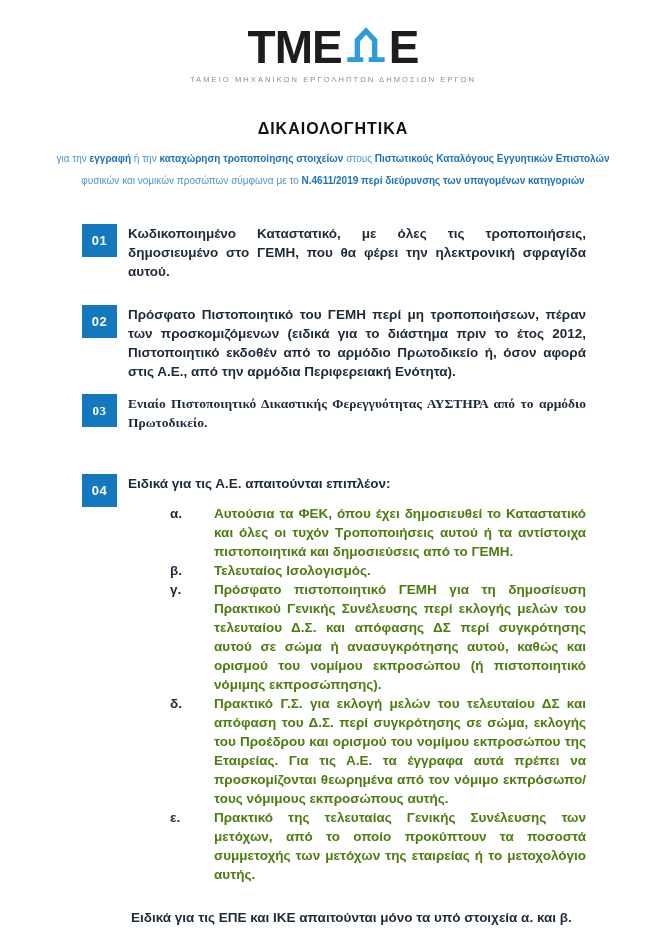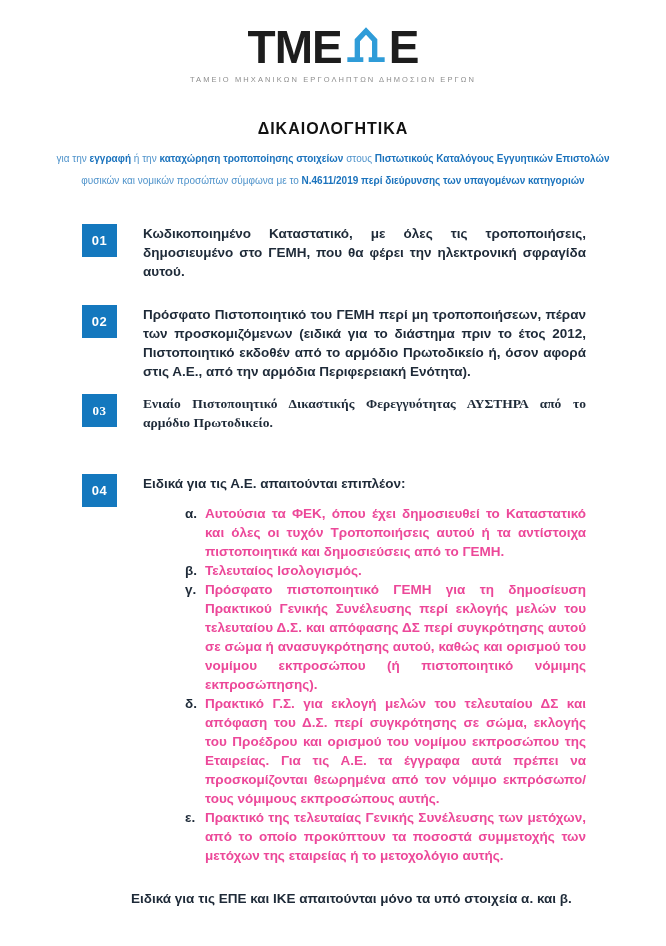--- a/index.html
+++ b/index.html
@@ -27,21 +27,21 @@
     letter-spacing:1px; color:#111111;
   }
   
   .subtitle {
     margin:10px auto 0 auto; max-width:560px; text-align:center;
     font-size:10px; line-height:22px; color:#4f93cb; font-weight:400;
   }
   .subtitle .seg-bold { color:#1b73bd; font-weight:700; }
   
   .items { margin:32px 80px 0 82px; }
-  .item { display:flex; gap:26px; margin-bottom:24px; }
+  .item { display:flex; gap:11px; margin-bottom:24px; }
   .item.tight { margin-bottom:13px; }
   .item.wide-gap { margin-bottom:42px;font-family:Liberation Serif, serif; }
   .badge {
     flex:0 0 35px; height:33px; background:#1478be; color:#ffffff;
     font-size:13px; font-weight:700; display:flex; align-items:center;
     justify-content:center; letter-spacing:0.5px;
   }
   .item-body { flex:1; }
   .item-text {
     font-size:13.5px; line-height:19px; font-weight:700; color:#1e2a38;
@@ -49,21 +49,21 @@
   }
   
   .sub-list { list-style:none; margin-top:11px; padding-left:42px; }
   .sub-item { display:flex; }
   .sub-marker {
     flex:0 0 20px; font-size:13.5px; line-height:19px; font-weight:700;
     color:#1e2a38;
   }
   .sub-text {
     flex:1; font-size:13.5px; line-height:19px; font-weight:700;
-    color:#ec4899; text-align:justify;
+    color:#4d7c0f; text-align:justify;margin-left:24px;
   }
   
   .footnote {
     margin:17px 80px 0 131px; font-size:13.5px; line-height:19px;
     font-weight:700; color:#1e2a38;
   }
 </style>
 </head>
 <body>
 

